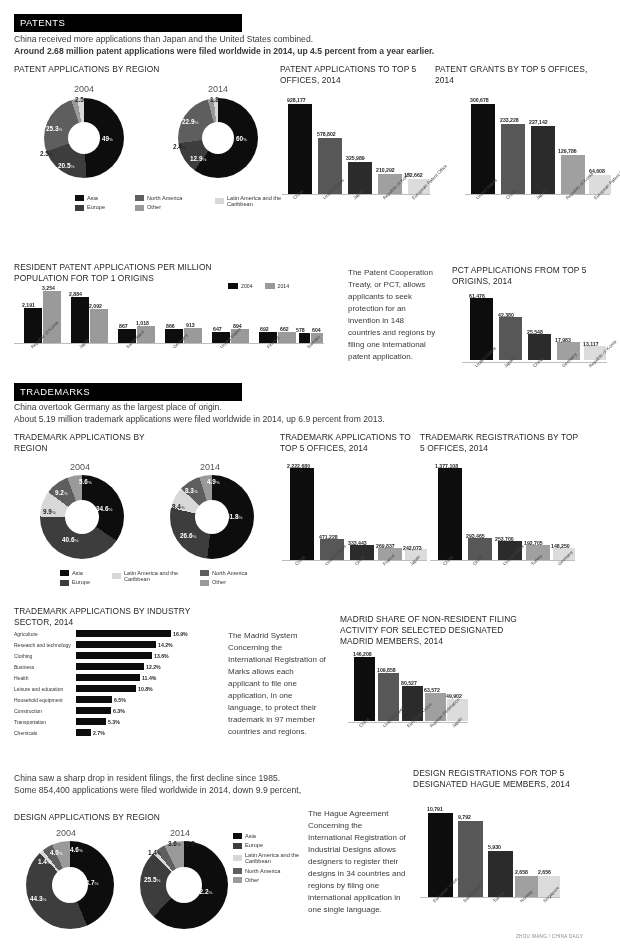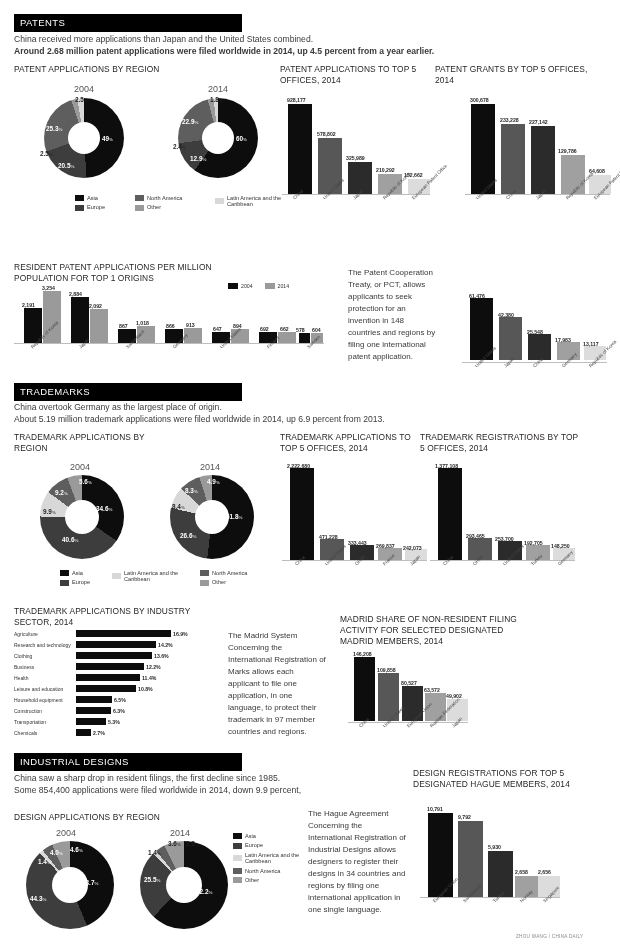--- a/index.html
+++ b/index.html
@@ -266,20 +266,21 @@
     <div class="vcat" style="left:16px; top:61px;">Republic of Korea</div>
     <div class="vcat" style="left:64px; top:61px;">Japan</div>
     <div class="vcat" style="left:111px; top:61px;">Switzerland</div>
     <div class="vcat" style="left:158px; top:61px;">Germany</div>
     <div class="vcat" style="left:205px; top:61px;">United States</div>
     <div class="vcat" style="left:252px; top:61px;">Finland</div>
     <div class="vcat" style="left:292px; top:61px;">Sweden</div>
   </div>
 
   <div class="body-text" style="left:348px; top:267px; width:88px;">The Patent Cooperation Treaty, or PCT, allows applicants to seek protection for an invention in 148 countries and regions by filing one international patent application.</div>
+  <div class="chart-title" style="left:452px; top:265px; width:160px;">PCT APPLICATIONS FROM TOP 5 ORIGINS, 2014</div>
   <div class="vchart" style="left:462px; top:292px; width:150px; height:85px;">
     <div class="axis" style="left:0; top:70px; width:145px;"></div>
     <div class="plot" style="width:145px; height:70px; bottom:17px;">
       <div class="vbar" style="left:8px;  width:23px; height:62px; background:#0d0d0d;"></div>
       <div class="vbar" style="left:37px; width:23px; height:43px; background:#575757;"></div>
       <div class="vbar" style="left:66px; width:23px; height:26px; background:#2b2b2b;"></div>
       <div class="vbar" style="left:95px; width:23px; height:18px; background:#a0a0a0;"></div>
       <div class="vbar" style="left:122px; width:22px; height:14px; background:#dcdcdc;"></div>
     </div>
     <div class="vval" style="left:7px;  top:1px;">61,476</div>
@@ -466,21 +467,20 @@
     <div class="vval" style="left:53px; top:30px;">80,527</div>
     <div class="vval" style="left:76px; top:37px;">63,572</div>
     <div class="vval" style="left:98px; top:43px;">49,902</div>
     <div class="vcat" style="left:10px; top:75px;">China</div>
     <div class="vcat" style="left:34px; top:75px;">United States</div>
     <div class="vcat" style="left:58px; top:75px;">European Union</div>
     <div class="vcat" style="left:81px; top:75px;">Russian Federation</div>
     <div class="vcat" style="left:103px; top:75px;">Japan</div>
   </div>
 
-  <div class="banner" style="left:14px; top:753px; width:228px;">INDUSTRIAL DESIGNS</div>
   <div class="intro" style="left:14px; top:772px; width:590px;">China saw a sharp drop in resident filings, the first decline since 1985.</div>
   <div class="intro" style="left:14px; top:784px; width:590px;">Some 854,400 applications were filed worldwide in 2014, down 9.9 percent,</div>
 
   <div class="chart-title" style="left:14px; top:812px; width:230px;">DESIGN APPLICATIONS BY REGION</div>
 
   <div class="year-label" style="left:26px; top:828px; width:80px;">2004</div>
   <div class="donut" style="left:26px; top:841px; width:88px; height:88px;
        background:conic-gradient(#0d0d0d 0deg 157.3deg, #3d3d3d 157.3deg 316.8deg, #d8d8d8 316.8deg 321.8deg, #5e5e5e 321.8deg 336.2deg, #9a9a9a 336.2deg 360deg);">
     <div class="hole" style="width:36px;height:36px;"></div>
   </div>

